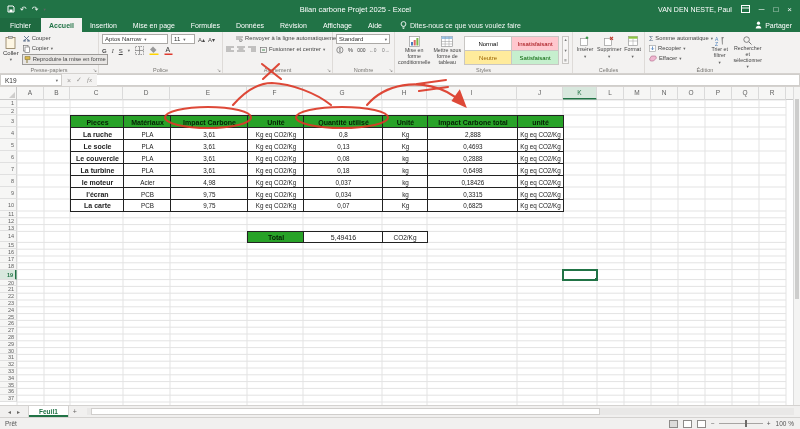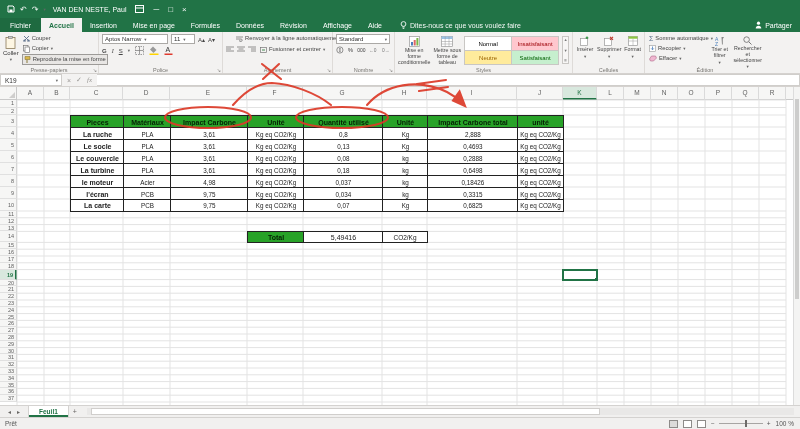--- a/index.html
+++ b/index.html
@@ -89,20 +89,21 @@
 <div class="titlebar">
   <div class="qat">
     <svg class="ico" width="8" height="8" viewBox="0 0 8 8">
         <path d="M1 1h5l1 1v5H1z" fill="none" stroke="#fff" stroke-width="1"></path>
         <rect x="2.5" y="4.5" width="3" height="2.5" fill="#fff"></rect>
       </svg>
     <span>↶</span>
     <span>↷</span>
     <span class="caret">▾</span>
   </div>
+  <div class="win-title">Bilan carbone Projet 2025 - Excel</div>
   <div class="tb-right">
     <span>VAN DEN NESTE, Paul</span>
     <svg class="ico" width="9" height="8" viewBox="0 0 9 8">
         <rect x="0.5" y="0.5" width="8" height="7" fill="none" stroke="#fff" stroke-width="1"></rect>
         <path d="M0.5 3h8" stroke="#fff" stroke-width="1"></path>
       </svg>
     <span class="winbtn">─</span>
     <span class="winbtn">□</span>
     <span class="winbtn">×</span>
   </div>

